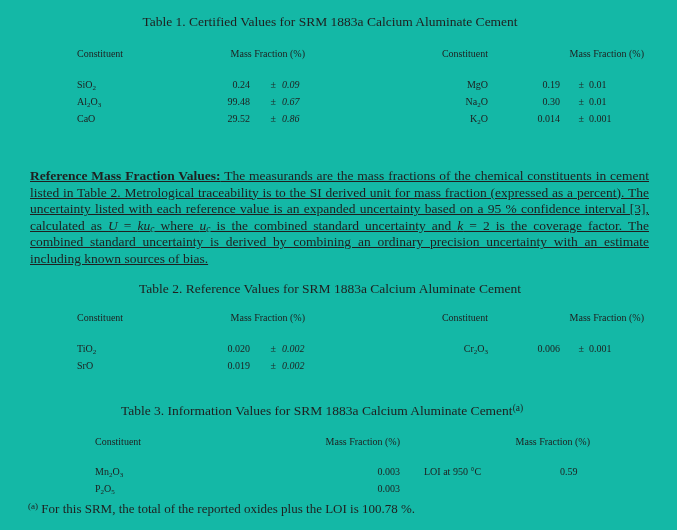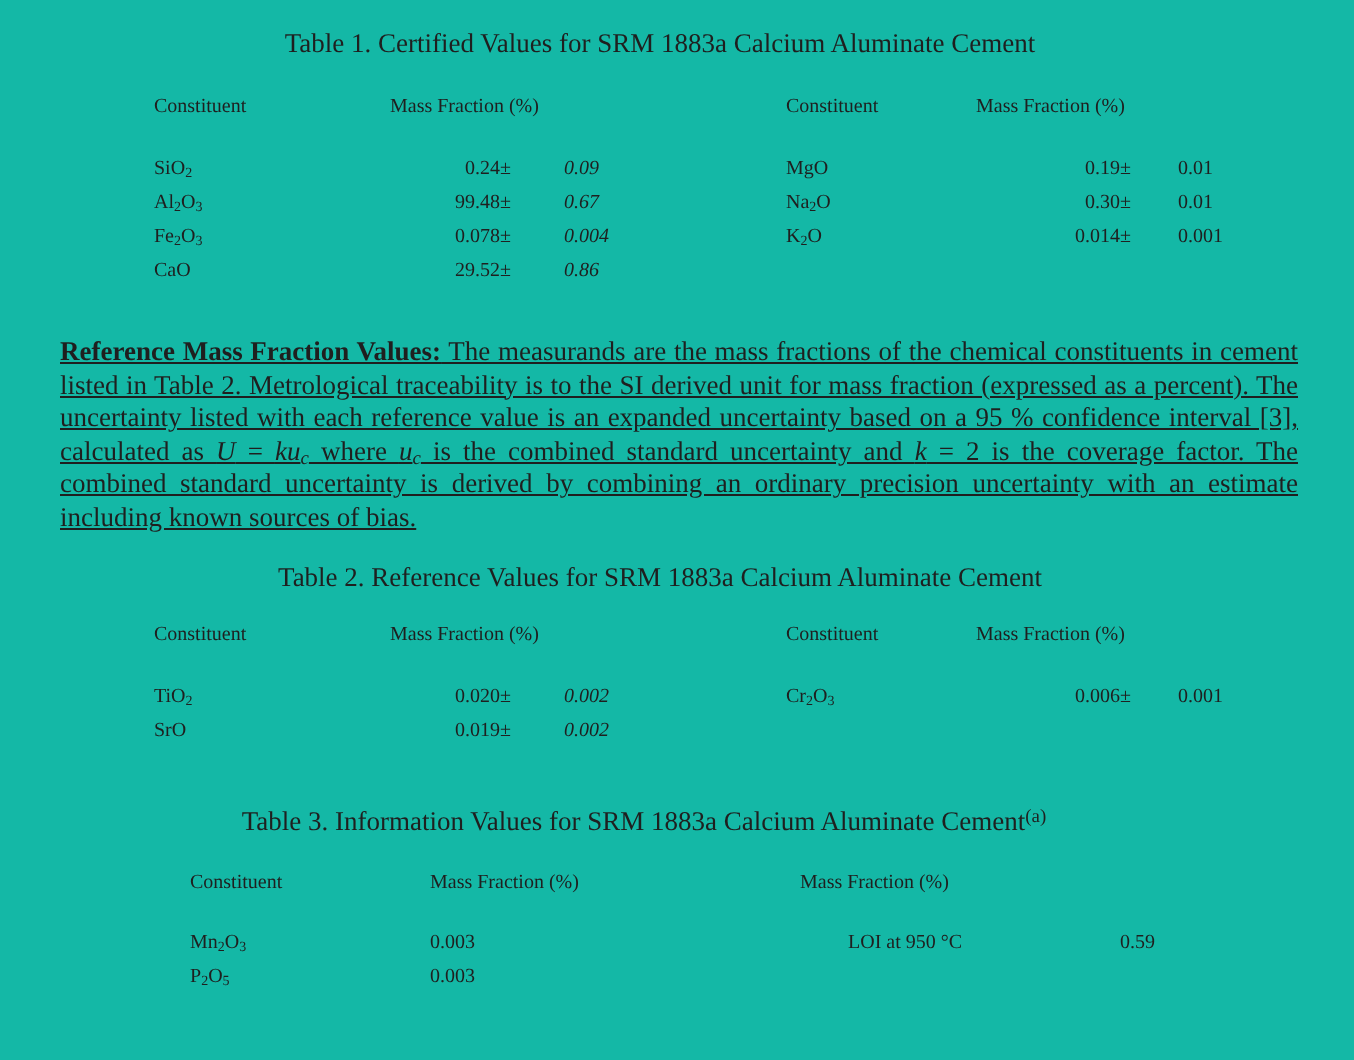--- a/index.html
+++ b/index.html
@@ -31,21 +31,21 @@
     padding: 0;
     font-size: 10px;
     line-height: 17px;
     white-space: nowrap;
     overflow: visible;
   }
   tr.hdr td { padding-bottom: 14px; }
   tr.hdr.pb13 td { padding-bottom: 13px; }
   .al { text-align: left; }
   .ar { text-align: right; }
-  .ac { text-align: left; }
+  .ac { text-align: right; }
   .unc { text-align: left; padding-left: 6px !important; font-style: italic; }
   .unc2 { text-align: left; padding-left: 5px !important; }
   .nudge-l { padding-right: 26px !important; }
   .nudge-l2 { padding-right: 20px !important; }
   .pad24 { padding-left: 24px !important; }
   .pad10 { padding-left: 10px !important; }
   sub { font-size: 0.7em; vertical-align: -0.22em; line-height: 0; }
   sup { font-size: 0.7em; vertical-align: 0.45em; line-height: 0; }
   .para {
     position: absolute;
@@ -95,26 +95,20 @@
       <td class="ac">±</td>
       <td class="unc">0.09</td>
     </tr>
     <tr>
       <td class="al">Al<sub>2</sub>O<sub>3</sub></td>
       <td class="ar">99.48</td>
       <td class="ac">±</td>
       <td class="unc">0.67</td>
     </tr>
     <tr>
-      <td class="al">Fe<sub>2</sub>O<sub>3</sub></td>
-      <td class="ar">0.078</td>
-      <td class="ac">±</td>
-      <td class="unc">0.004</td>
-    </tr>
-    <tr>
       <td class="al">CaO</td>
       <td class="ar">29.52</td>
       <td class="ac">±</td>
       <td class="unc">0.86</td>
     </tr>
   </tbody>
     </table>
 
   <table class="half" style="left:393px; top:45px">
     <colgroup>
@@ -226,14 +220,17 @@
     </tr>
     <tr>
       <td class="al">P<sub>2</sub>O<sub>5</sub></td>
       <td class="ac">0.003</td>
       <td></td>
       <td></td>
     </tr>
   </tbody>
     </table>
 
+  <div class="footnote">
+    <sup>(a)</sup><span> For this SRM, the total of the reported oxides plus the LOI is 100.78 %.</span>
+  </div>
 
 </div>
 
 </body></html>

